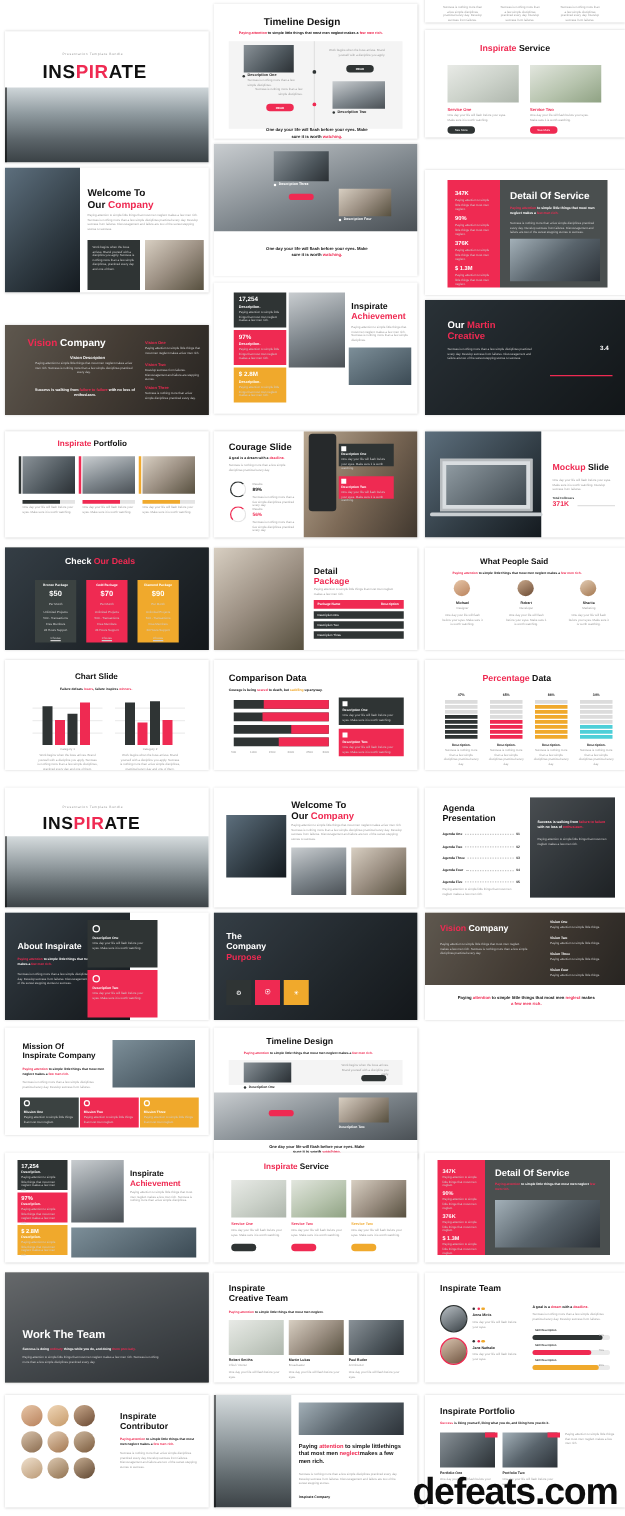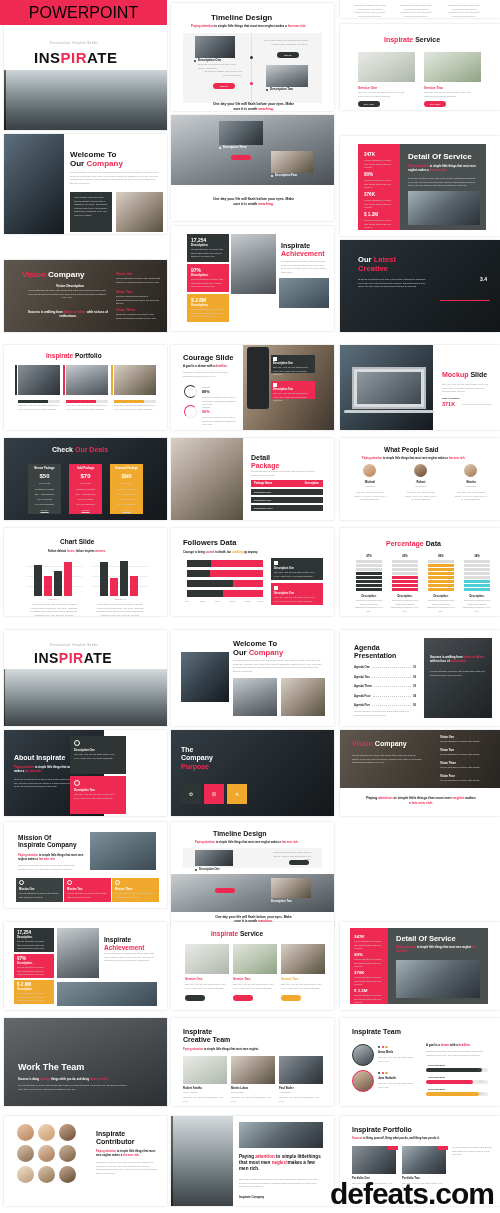--- a/index.html
+++ b/index.html
@@ -101,23 +101,20 @@
   .avatar.a9{background:linear-gradient(150deg,#c6ad92,#5f4630);}
 
   .icon-sq { position:absolute; display:flex; align-items:center; justify-content:center; }
   .glyph { color:#fff; font-size:5px; }
 </style>
 </head>
 <body>
 
 <div class="page">
 
-  <div class="banner">
-    <span>POWERPOINT</span>
-  </div>
 
   <div class="slide" style="left:4px;top:25px;width:163px;height:105px;">
     <div class="t" style="left:46px;top:17px;font-size:2.6px;color:#9b9b9b;letter-spacing:.5px;">Presentation Template Bundle</div>
     <div class="t" style="left:30px;top:24px;font-size:15px;font-weight:bold;letter-spacing:.5px;"><span class="blk">INS</span><span class="hl-pink">PIR</span><span class="blk">ATE</span></div>
     <div class="img hero-photo" style="left:0;top:45px;width:163px;height:60px;"></div>
   </div>
 
   <div class="slide" style="left:171px;top:3px;width:163px;height:108px;">
     <div class="t b blk" style="left:40px;top:10px;font-size:8px;">Timeline Design</div>
     <div class="t" style="left:20px;top:22px;font-size:2.9px;font-weight:bold;"><span class="hl-pink">Paying attention</span><span class="blk"> to simple little things that most men neglect makes a </span><span class="hl-pink">few men rich.</span></div>
@@ -233,21 +230,21 @@
     <div class="t tiny w" style="left:20px;top:82px;width:33px;">Paying attention to simple little things that most men neglect makes a few men rich.</div>
     <div class="img ph4" style="left:60px;top:8px;width:45px;height:60px;"></div>
     <div class="t" style="left:110px;top:16px;font-size:7px;font-weight:bold;line-height:1.2;"><span class="blk">Inspirate</span><br><span class="hl-pink">Achievement</span></div>
     <div class="t tiny" style="left:110px;top:34px;width:46px;">Paying attention to simple little things that most men neglect makes a few men rich. Success is nothing more than a few simple disciplines.</div>
     <div class="img ph8" style="left:108px;top:52px;width:50px;height:30px;"></div>
   </div>
 
   <div class="slide dark" style="left:340px;top:240px;width:160px;height:92px;">
     <div class="img ph5" style="left:0;top:0;width:160px;height:92px;"></div>
     <div class="overlay-strong"></div>
-    <div class="t" style="left:18px;top:16px;font-size:7.6px;font-weight:bold;line-height:1.15;"><span class="w">Our </span><span class="hl-pink">Latest</span><br><span class="hl-pink">Creative</span></div>
+    <div class="t" style="left:18px;top:16px;font-size:7.6px;font-weight:bold;line-height:1.15;"><span class="w">Our </span><span class="hl-pink">Martin</span><br><span class="hl-pink">Creative</span></div>
     <div class="t tiny w" style="left:18px;top:38px;width:70px;">Success is nothing more than a few simple disciplines practiced every day. Develop success from failures. Discouragement and failure are two of the surest stepping stones to success.</div>
     <div class="t b w" style="left:140px;top:36px;font-size:5px;">3.4</div>
     <div class="bar" style="left:100px;top:60px;width:50px;height:1px;background:#ef2a52;"></div>
   </div>
 
   <div class="slide" style="left:4px;top:345px;width:163px;height:85px;">
     <div class="t" style="left:42px;top:7px;font-size:6.5px;font-weight:bold;"><span class="hl-pink">Inspirate</span><span class="blk"> Portfolio</span></div>
     <div class="img ph2" style="left:14px;top:20px;width:42px;height:30px;"></div>
     <div class="bar" style="left:11px;top:20px;width:2px;height:30px;background:#2f3434;"></div>
     <div class="bar" style="left:14px;top:55px;width:30px;height:2.5px;background:#2f3434;"></div>
@@ -392,21 +389,21 @@
       <div class="bar" style="left:8px;top:2px;width:8px;height:34px;background:#2f3434;"></div>
       <div class="bar" style="left:18px;top:18px;width:8px;height:18px;background:#ef2a52;"></div>
       <div class="bar" style="left:28px;top:1px;width:8px;height:35px;background:#2f3434;"></div>
       <div class="bar" style="left:38px;top:16px;width:8px;height:20px;background:#ef2a52;"></div>
     </div>
     <div class="t tiny" style="left:98px;top:70px;width:36px;text-align:center;">Category 2</div>
     <div class="t tiny" style="left:92px;top:75px;width:48px;text-align:center;">Work begins when the boss arrives. Brand yourself with a discipline you apply. Success is nothing more than a few simple disciplines, practiced every day and one of them.</div>
   </div>
 
   <div class="slide" style="left:171px;top:528px;width:163px;height:88px;">
-    <div class="t b blk" style="left:12px;top:10px;font-size:7.5px;">Followers Data</div>
+    <div class="t b blk" style="left:12px;top:10px;font-size:7.5px;">Comparison Data</div>
     <div class="t" style="left:12px;top:23px;font-size:2.7px;font-weight:bold;"><span class="blk">Courage is being </span><span class="hl-pink">scared</span><span class="blk"> to death, but </span><span class="hl-yellow">saddling</span><span class="blk"> up anyway.</span></div>
     <div style="position:absolute;left:16px;top:32px;width:76px;height:7px;background:#2f3434;"></div>
     <div style="position:absolute;left:40px;top:32px;width:52px;height:7px;background:#ef2a52;"></div>
     <div style="position:absolute;left:16px;top:42px;width:76px;height:7px;background:#2f3434;"></div>
     <div style="position:absolute;left:39px;top:42px;width:53px;height:7px;background:#ef2a52;"></div>
     <div style="position:absolute;left:16px;top:52px;width:76px;height:7px;background:#2f3434;"></div>
     <div style="position:absolute;left:62px;top:52px;width:30px;height:7px;background:#ef2a52;"></div>
     <div style="position:absolute;left:16px;top:62px;width:76px;height:7px;background:#2f3434;"></div>
     <div style="position:absolute;left:52px;top:62px;width:40px;height:7px;background:#ef2a52;"></div>
     <div class="t tiny" style="left:14px;top:72px;">500</div>

